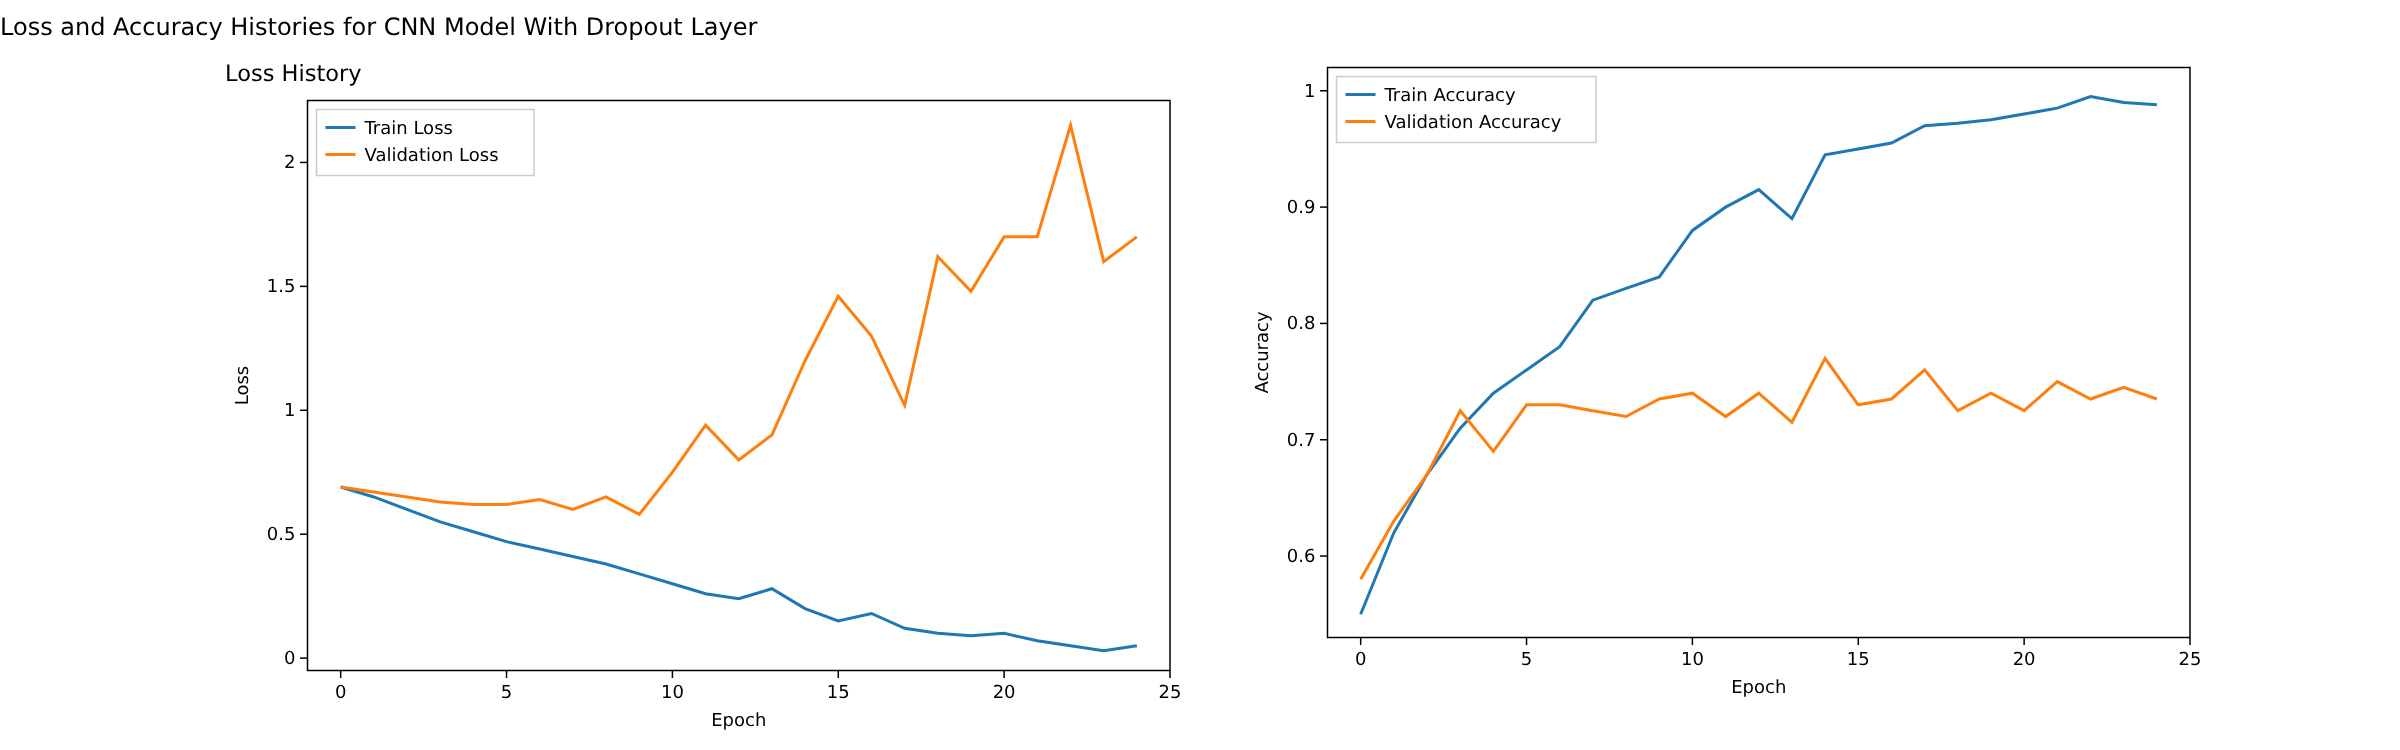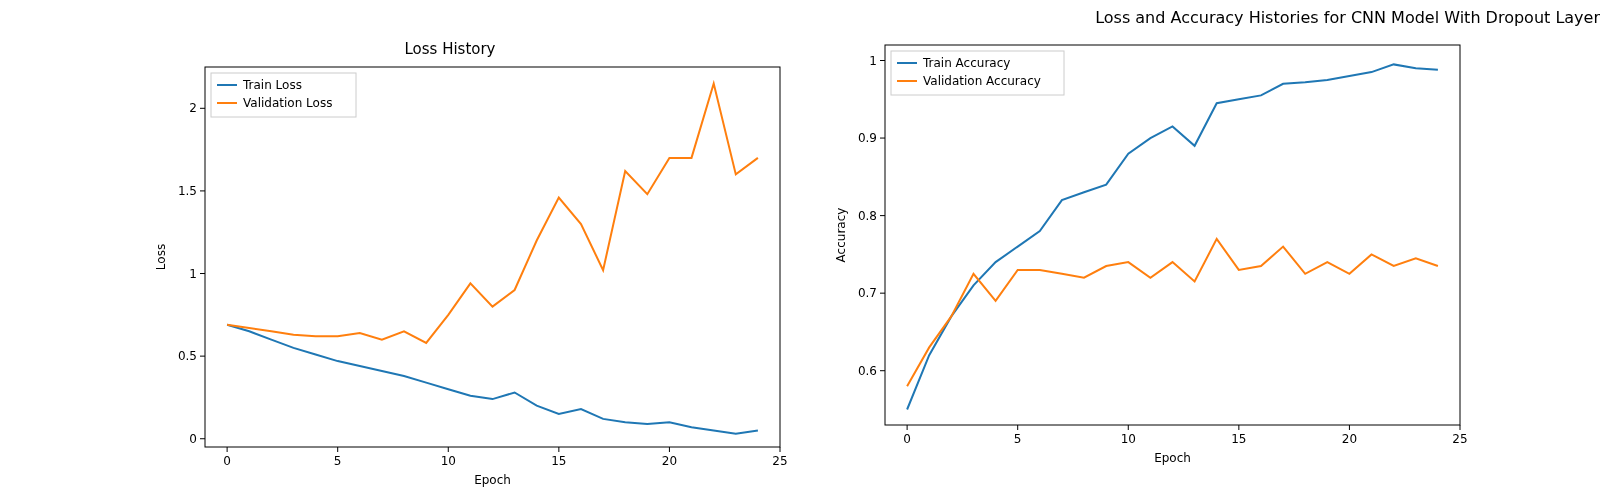--- a/index.html
+++ b/index.html
@@ -12,32 +12,31 @@
   .figure {
     position: relative;
     width: 1600px;
     height: 500px;
   }
   .suptitle {
     position: absolute;
     top: 8px;
     left: 0;
     width: 100%;
-    text-align: right;
+    text-align: left;
     font-size: 16px;
   }
   .subplot {
     position: absolute;
     top: 40px;
   }
   .subplot.left  { left: 150px; }
   .subplot.right { left: 830px; }
   .axtitle {
     width: 600px;
-    text-align: center;
     font-size: 15px;
     margin-bottom: 4px;
   }
   svg { display: block; }
   .axis-line { stroke: #000; stroke-width: 1; fill: none; }
   .tick      { stroke: #000; stroke-width: 1; }
   .tick-label { font-size: 12px; fill: #000; }
   .series    { fill: none; stroke-width: 2; }
   .legend-box { fill: #fff; stroke: #ccc; stroke-width: 1; }
   .legend-text { font-size: 12px; fill: #000; }

